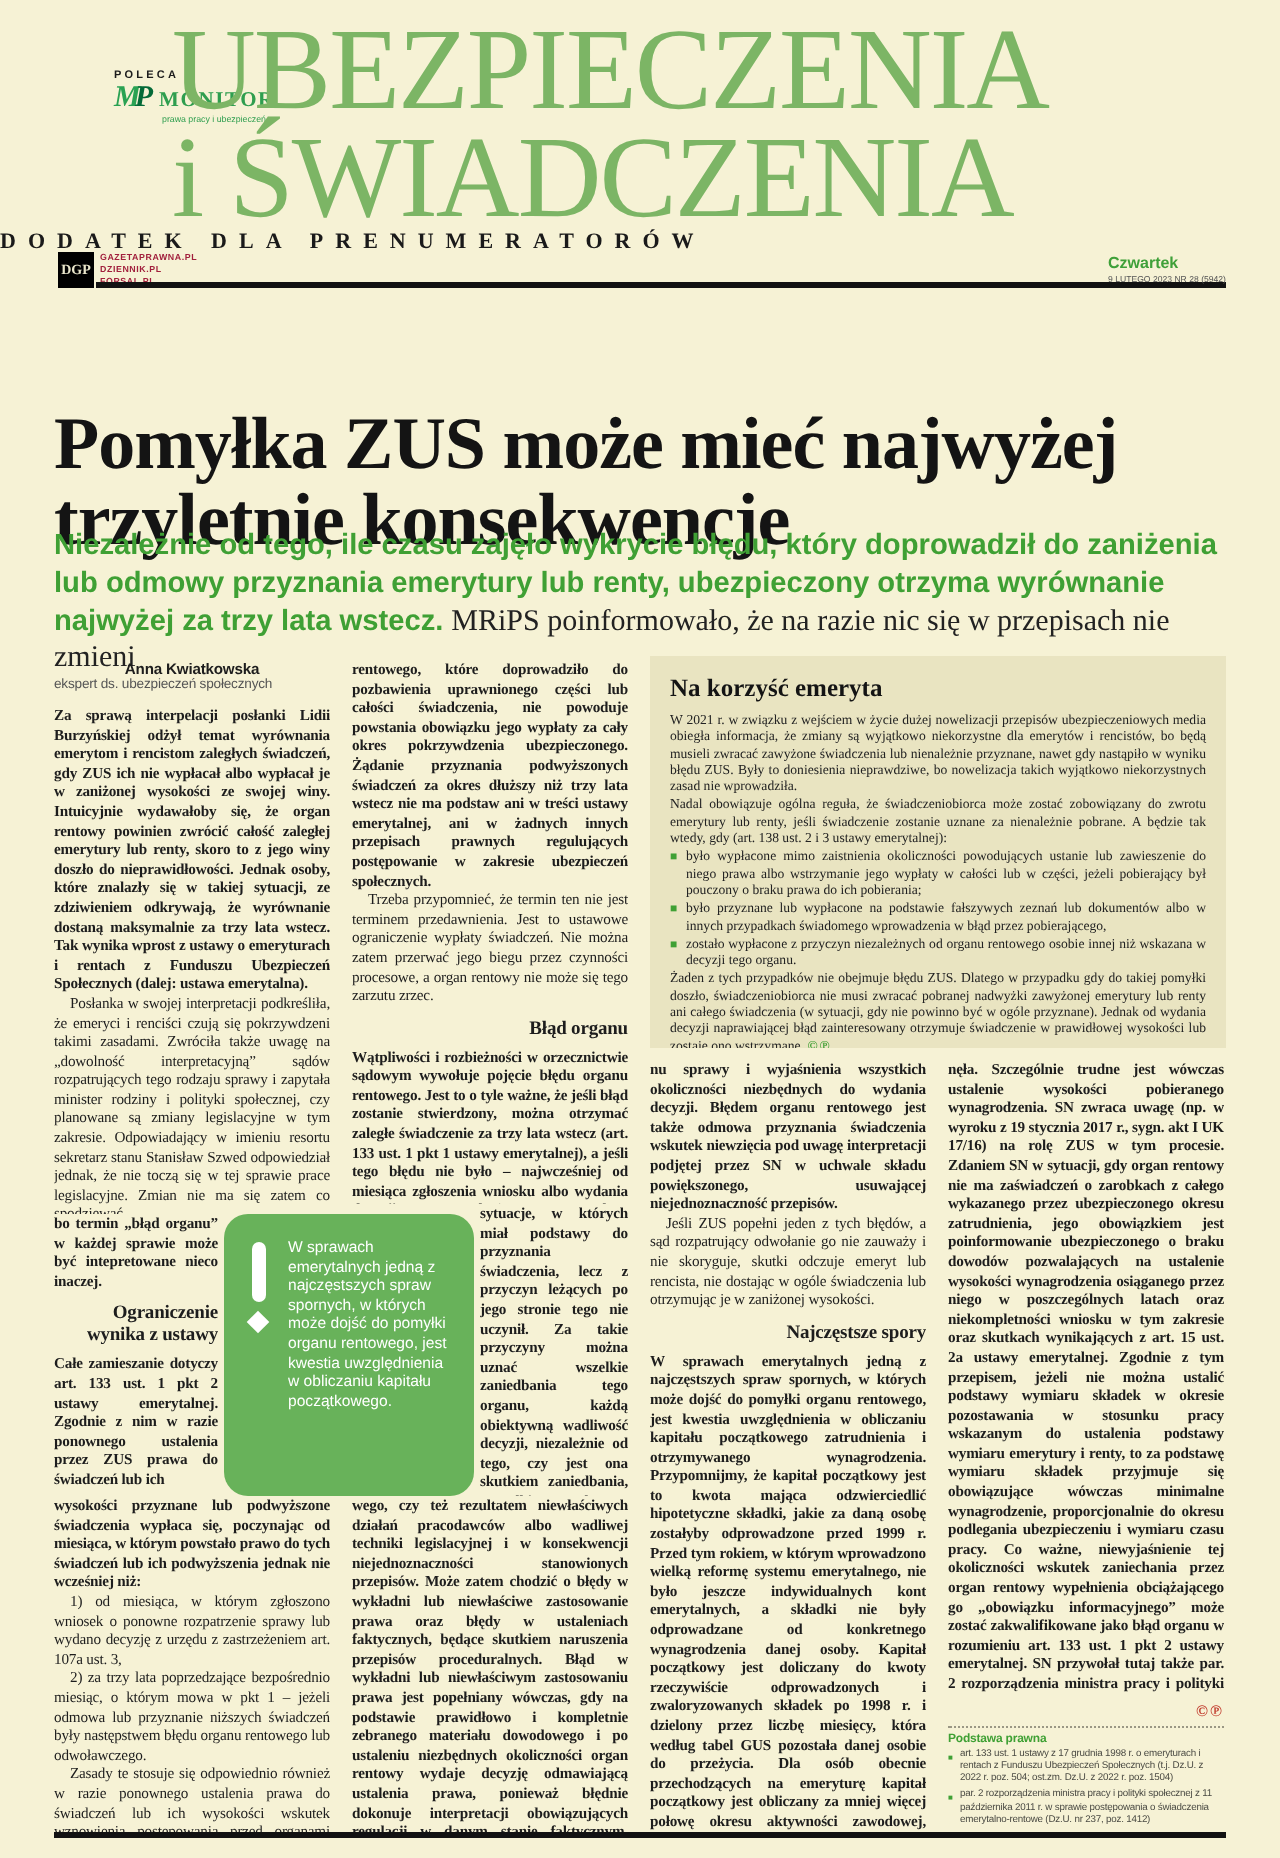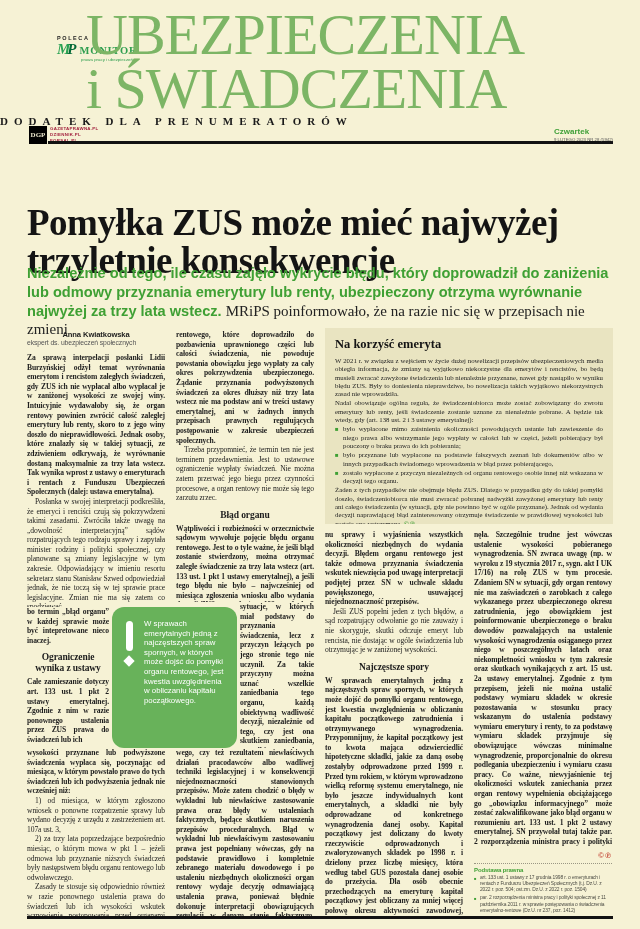--- a/index.html
+++ b/index.html
@@ -38,21 +38,21 @@
 
   
   .col{position:absolute;width:138px;overflow:hidden;text-align:justify;
        font:7.6px/9.6px "Liberation Serif",serif;letter-spacing:-.1px;color:#1d1d1d;}
   .c1{left:27px;top:330px;height:586px;}
   .c2{left:176px;top:330px;height:586px;}
   .c3{left:325px;top:530px;height:386px;}
   .c4{left:474px;top:530px;height:386px;}
   .p{margin:0;text-indent:8px;}
   .p.first,.p.cont{text-indent:0;font-weight:bold;}
-  .colh{font:bold 9.5px/11px "Liberation Serif",serif;margin:7px 0 3px;text-align:center;}
+  .colh{font:bold 9.5px/11px "Liberation Serif",serif;margin:7px 0 3px;text-align:right;}
   .author-name{font:bold 7.6px "Liberation Sans",sans-serif;text-align:center;}
   .author-role{font:6.8px "Liberation Sans",sans-serif;color:#555;text-align:left;margin-bottom:7px;}
   .blockA,.blockB{overflow:hidden;}
   .c1 .blockA{height:277px;} .c1 .blockB{height:141px;width:82px;}
   .c2 .blockA{height:272px;} .c2 .blockB{height:146px;width:74px;margin-left:64px;}
 
   
   .quotebox{position:absolute;left:112px;top:607px;width:125px;height:141px;background:#68b25a;
             border-radius:12px;box-sizing:border-box;padding:12px 10px 8px 32px;color:#fff;
             font:7.8px/9.6px "Liberation Sans",sans-serif;text-align:left;}

